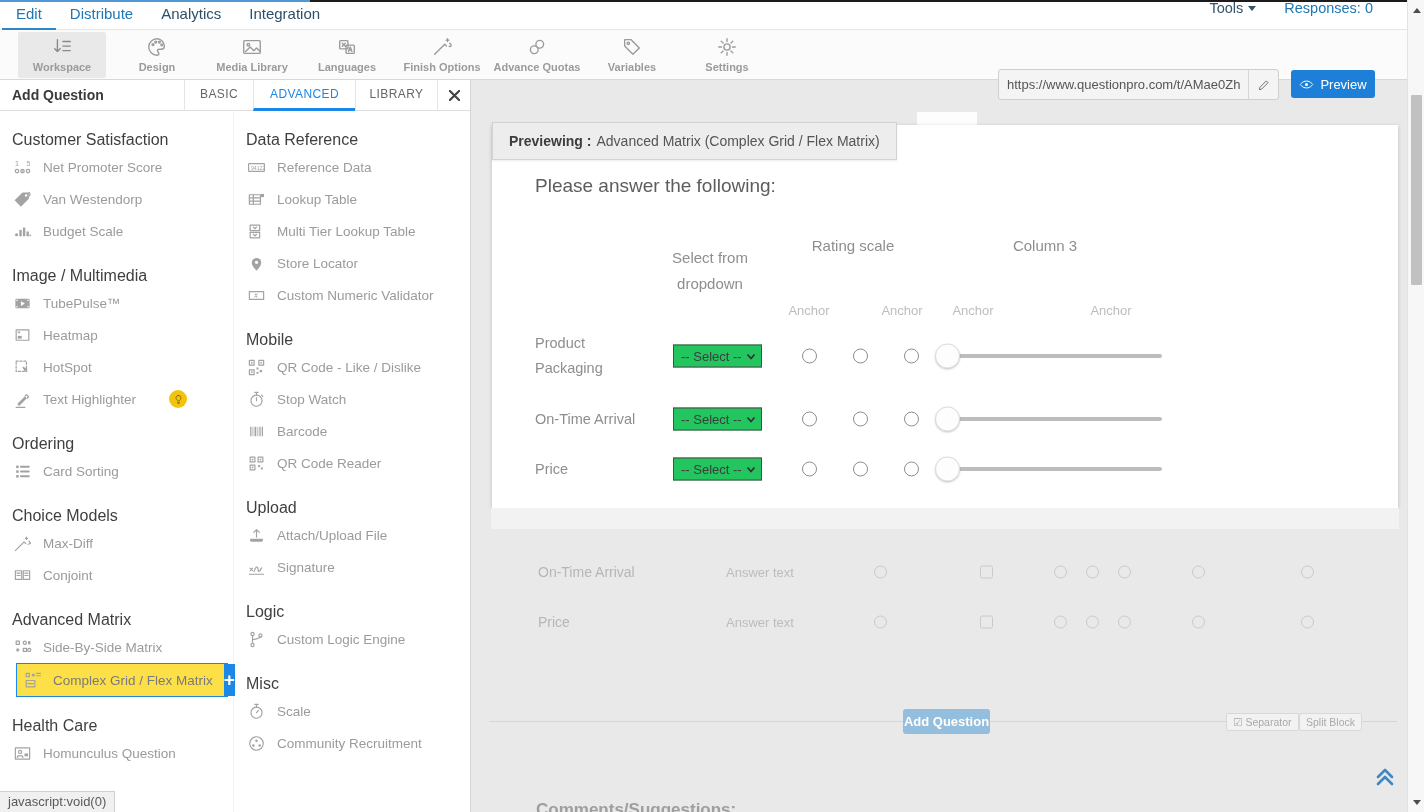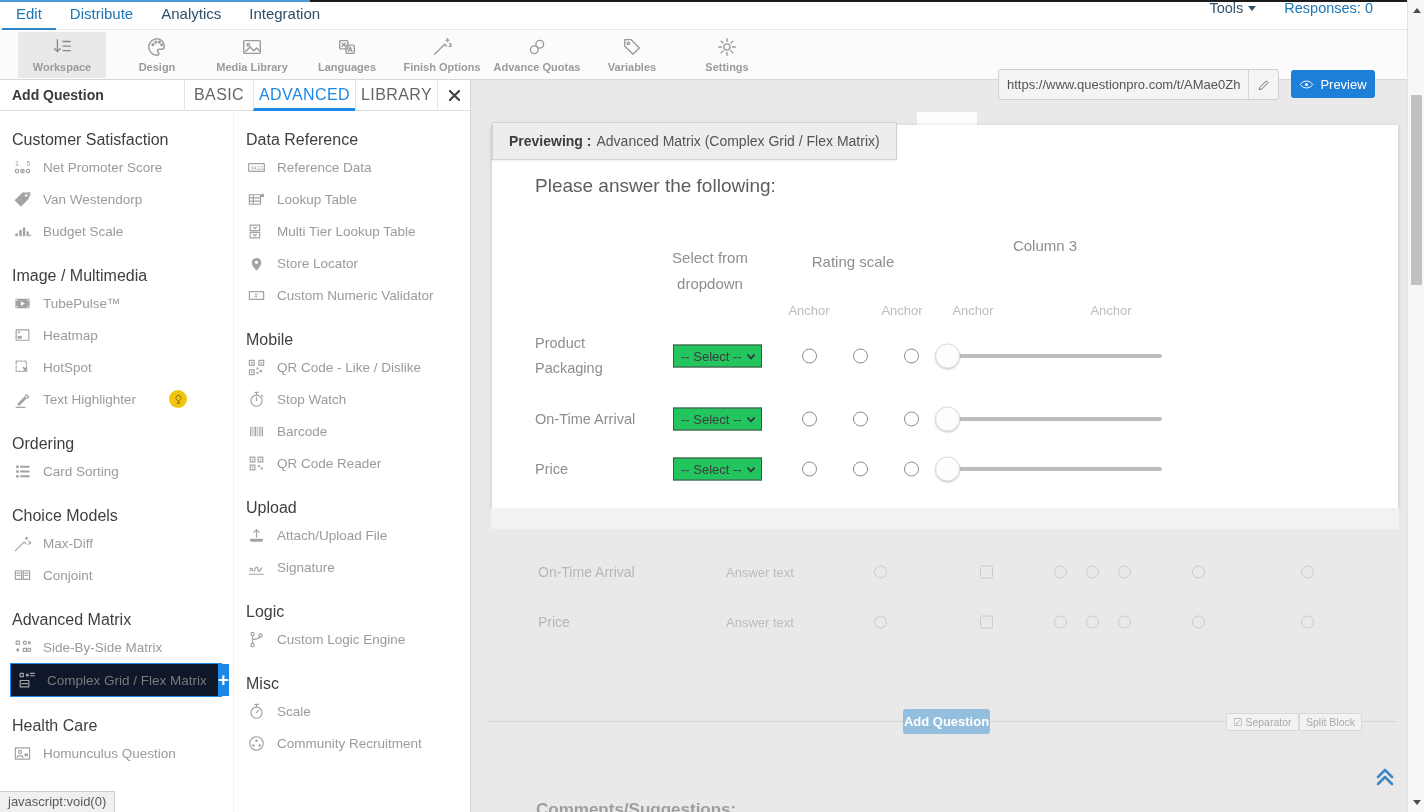--- a/index.html
+++ b/index.html
@@ -41,21 +41,21 @@
   #preview-btn { position:absolute; top:40px; right:32px; width:84px; height:28px; background:#1d7fd7;
     border-radius:3px; color:#fff; font-size:13px; display:flex; align-items:center; justify-content:center;
     gap:6px; cursor:pointer; }
   #preview-btn svg { width:15px; height:15px; stroke:#fff; fill:none; stroke-width:1.6; }
 
   
   #panel { position:absolute; top:80px; left:0; width:471px; height:732px; background:#fff;
     border-right:1px solid #d5d5d5; z-index:20; }
   #panel-head { position:relative; height:31px; border-bottom:1px solid #ddd; }
   #panel-title { position:absolute; left:12px; top:0; line-height:30px; font-size:14px; font-weight:bold; color:#3a3a3a; }
-  .tab { position:absolute; top:0; height:31px; line-height:29px; text-align:center; font-size:16px;
+  .tab { position:absolute; top:0; height:31px; line-height:29px; text-align:center; font-size:12px;
     letter-spacing:.4px; color:#666; border-left:1px solid #e4e4e4; cursor:pointer; }
   #tab-basic { left:184px; width:69px; }
   #tab-advanced { left:253px; width:102px; color:#1b87e6; border-bottom:3px solid #1b87e6; }
   #tab-library { left:355px; width:82px; }
   #tab-close { position:absolute; top:0; left:437px; width:33px; height:31px; display:flex; align-items:center;
     justify-content:center; cursor:pointer; border-left:1px solid #e4e4e4; }
   #tab-close svg { width:11px; height:11px; stroke:#444; stroke-width:2.4; stroke-linecap:round; }
 
   #panel-body { position:relative; height:701px; display:flex; overflow:hidden; }
   .qcol { width:233px; padding-bottom:20px; }
@@ -65,22 +65,22 @@
   .sec-title { font-size:16px; color:#3f3f3f; margin:0 0 2px 12px; }
   .item { height:32px; display:flex; align-items:center; gap:11px; padding-left:13px; cursor:pointer; }
   .item .ilbl { font-size:13.5px; color:#9b9b9b; white-space:nowrap; }
   .item svg { width:19px; height:19px; flex:0 0 19px; stroke:#a3a3a3; fill:none; stroke-width:1.5;
     stroke-linecap:round; stroke-linejoin:round; }
   .item svg .fl { fill:#a3a3a3; stroke:none; }
   .item svg text { fill:#a3a3a3; stroke:none; font-size:9px; font-family:"Liberation Sans",sans-serif; }
   .badge { margin-left:auto; margin-right:46px; width:18px; height:18px; border-radius:50%;
     background:#f2c40f; display:flex; align-items:center; justify-content:center; }
   .badge svg { width:11px; height:11px; stroke:#6e5a00; fill:none; stroke-width:1.6; flex:0 0 11px; }
-  .item.selected-item { border:1px solid #1b87e6; height:34px; margin-left:10px; width:212px;
-    padding-left:6px; background:#0f172a; position:relative; }
+  .item.selected-item { border:1px solid #1b87e6; height:34px; margin-left:16px; width:212px;
+    padding-left:6px; background:#fde047; position:relative; }
   .item.selected-item .ilbl { color:#7a7a7a; }
   #add-plus-btn { margin-left:auto; width:29px; align-self:stretch; background:#1b87e6; color:#fff;
     display:flex; align-items:center; justify-content:center; font-size:19px; font-weight:bold; cursor:pointer; }
 
   
   #main { position:absolute; top:80px; left:471px; width:936px; height:732px; background:#e9e9e9; overflow:hidden; }
   #dialog-edge { position:absolute; left:446px; top:32px; width:60px; height:14px; background:#fdfdfd; }
 
   #preview-card { position:absolute; left:21px; top:45px; width:906px; height:383px; background:#fff;
     box-shadow:0 1px 4px rgba(0,0,0,.18); }
@@ -543,21 +543,21 @@
     </div>
   </div>
 </div>
 
 <div id="main">
   <div id="dialog-edge"></div>
 
   <div id="preview-card">
     <div id="pv-question">Please answer the following:</div>
     <div class="pv-colhead" style="left:158px; top:96px;margin-top:24px;">Select from dropdown</div>
-    <div class="pv-colhead" style="left:301px; top:124px;">Rating scale</div>
+    <div class="pv-colhead" style="left:301px; top:108px;">Rating scale</div>
     <div class="pv-colhead" style="left:493px; top:108px;">Column 3</div>
 
     <div class="pv-anchor" style="left:282px;">Anchor</div>
     <div class="pv-anchor" style="left:375px;">Anchor</div>
     <div class="pv-anchor" style="left:446px;">Anchor</div>
     <div class="pv-anchor" style="left:584px;">Anchor</div>
 
     <div class="prow" style="top:206px;">
       <div class="plabel" style="width:95px;">Product Packaging</div>
       <div class="psel">

